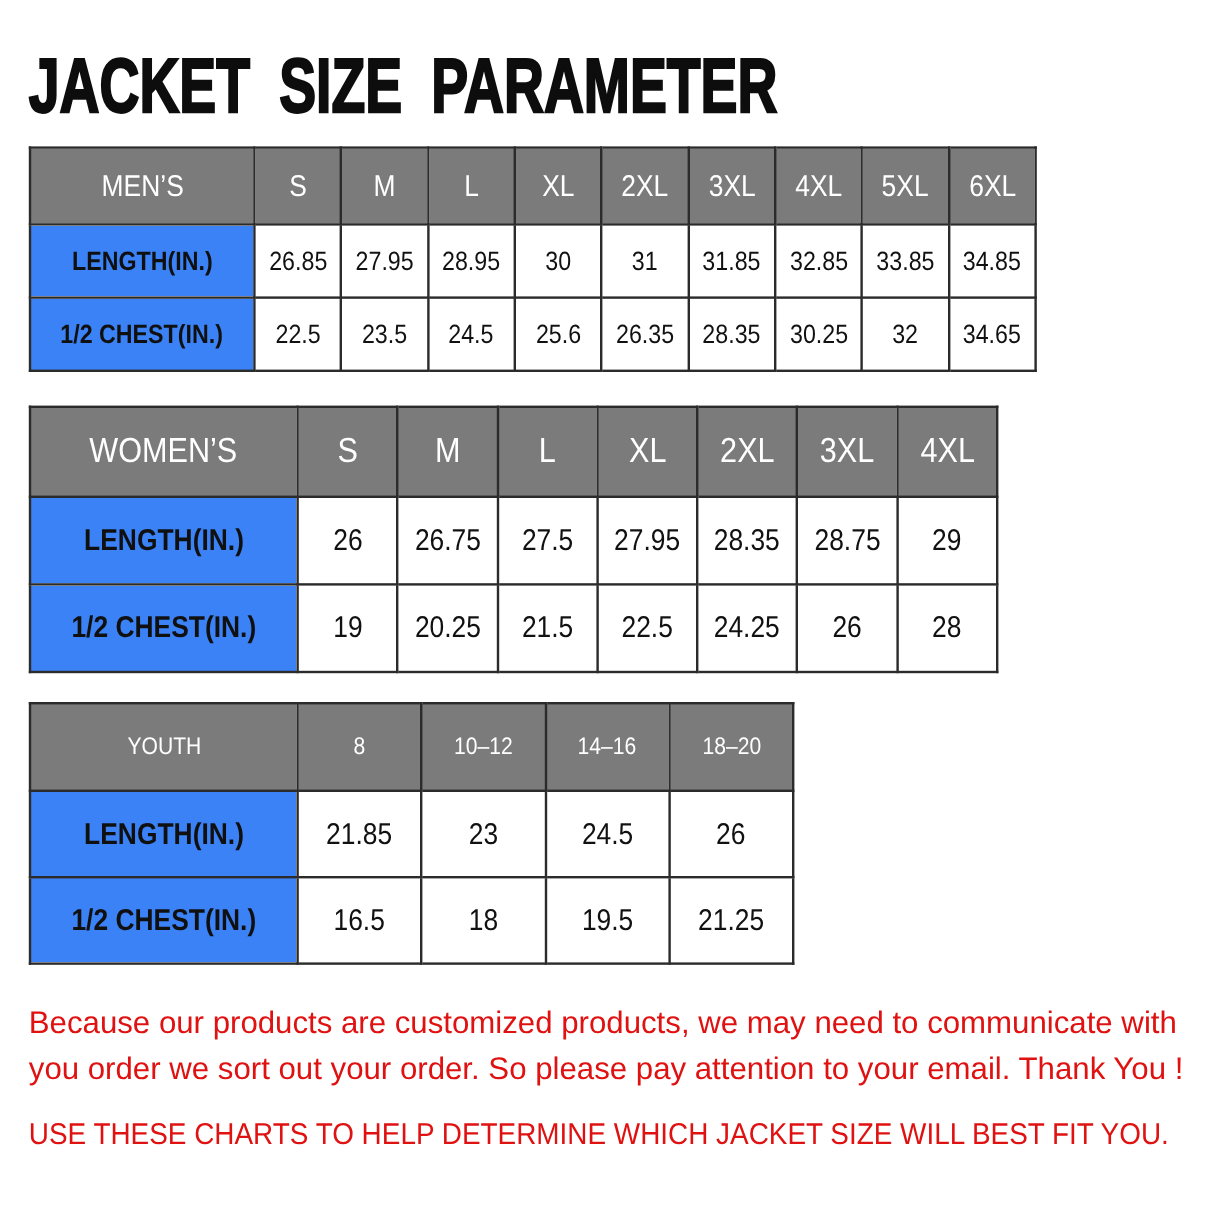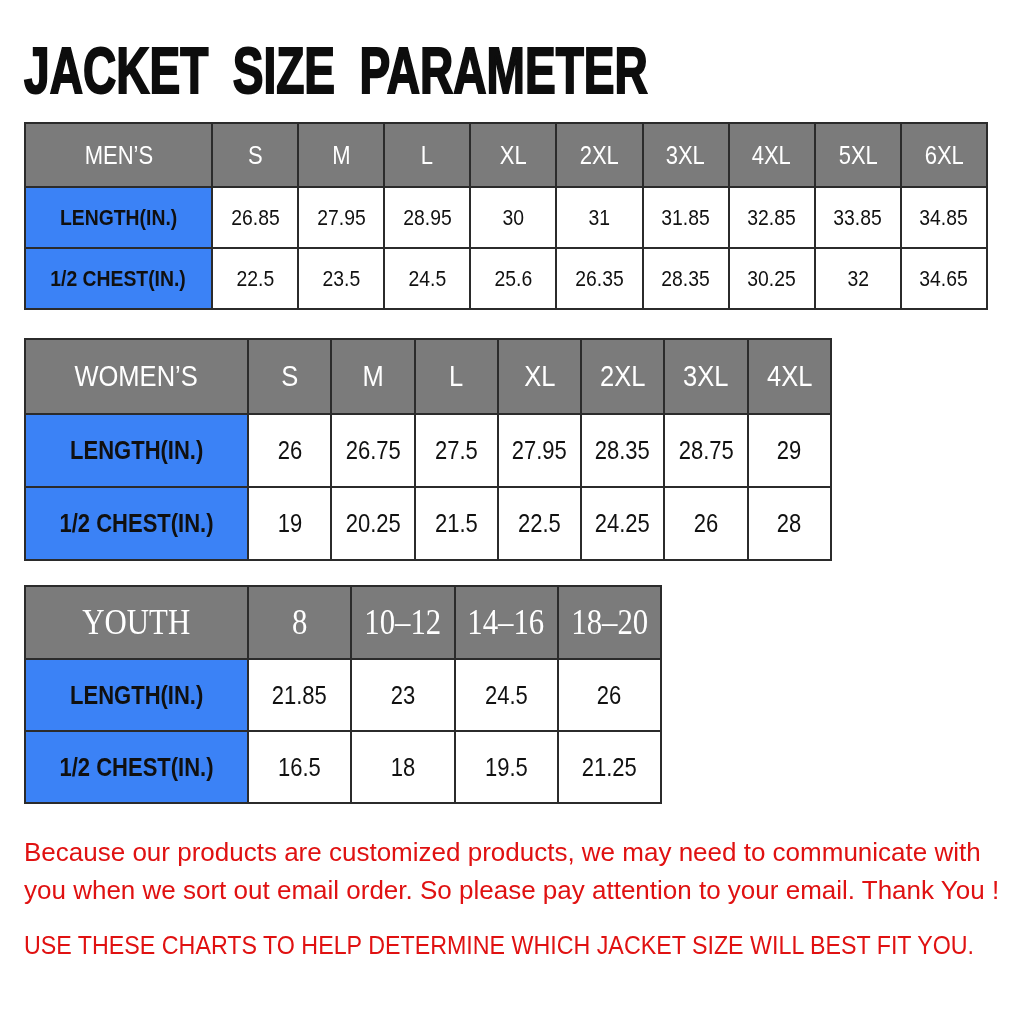--- a/index.html
+++ b/index.html
@@ -63,32 +63,32 @@
     font-weight: bold;
   }
   
   .cond {
     display: inline-block;
     transform: scaleX(0.88);
     transform-origin: center;
     white-space: nowrap;
   }
   
-  table.mens { width: 964px; margin: 0 0 28px 0; }
+  table.mens { width: 840px; margin: 0 0 28px 0; }
   table.mens thead th { height: 62px; font-size: 25px; }
   table.mens tbody th, table.mens tbody td { height: 59px; font-size: 22px; }
   table.mens .label-col { width: 185px; }
   
   table.womens { width: 808px; margin: 0 0 24px 0; }
   table.womens thead th { height: 73px; font-size: 29px; }
   table.womens tbody th, table.womens tbody td { height: 71px; font-size: 25px; }
   table.womens .label-col { width: 221px; }
   
   table.youth { width: 638px; margin: 0 0 26px 0; }
-  table.youth thead th { height: 71px; font-size: 35px; font-family: Liberation Serif, serif; }
+  table.youth thead th { height: 71px; font-size: 20px; }
   table.youth tbody th, table.youth tbody td { height: 70px; font-size: 25px; }
   table.youth .label-col { width: 221px; }
 
   .footer-para {
     margin: 30px 0 0 0;
     max-width: 1000px;
     font-size: 26px;
     line-height: 1.45;
     color: var(--red, #e01111);
   }
@@ -206,15 +206,15 @@
         <tr>
           <th class="label-col"><span class="cond">1/2 CHEST(IN.)</span></th>
           <td><span class="cond">16.5</span></td>
           <td><span class="cond">18</span></td>
           <td><span class="cond">19.5</span></td>
           <td><span class="cond">21.25</span></td>
         </tr>
       </tbody>
     </table>
 
-  <p class="footer-para">Because our products are customized products, we may need to communicate with you when we sort out email order. So please pay attention to your email. Thank You !</p>
+  <p class="footer-para">Because our products are customized products, we may need to communicate with you order we sort out your order. So please pay attention to your email. Thank You !</p>
   <p class="footer-note">USE THESE CHARTS TO HELP DETERMINE WHICH JACKET SIZE WILL BEST FIT YOU.</p>
 </div>
 
 </body></html>

